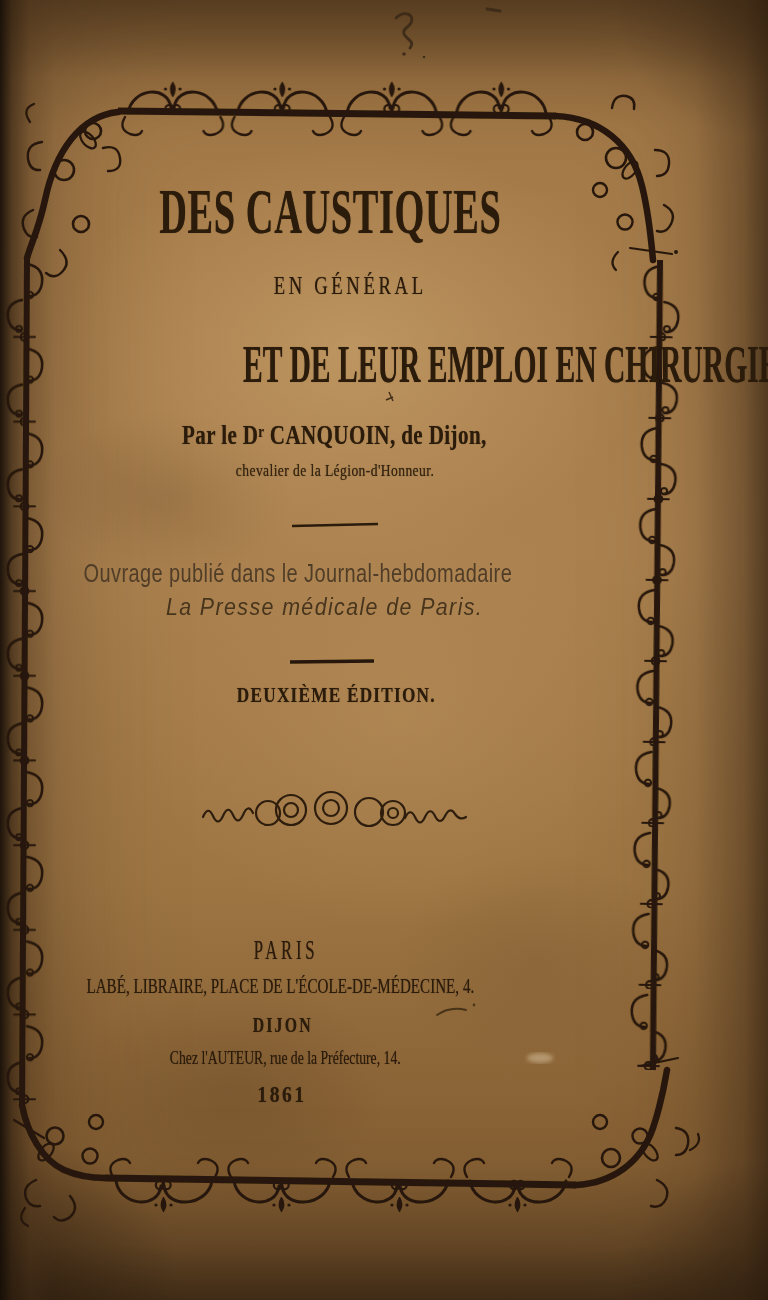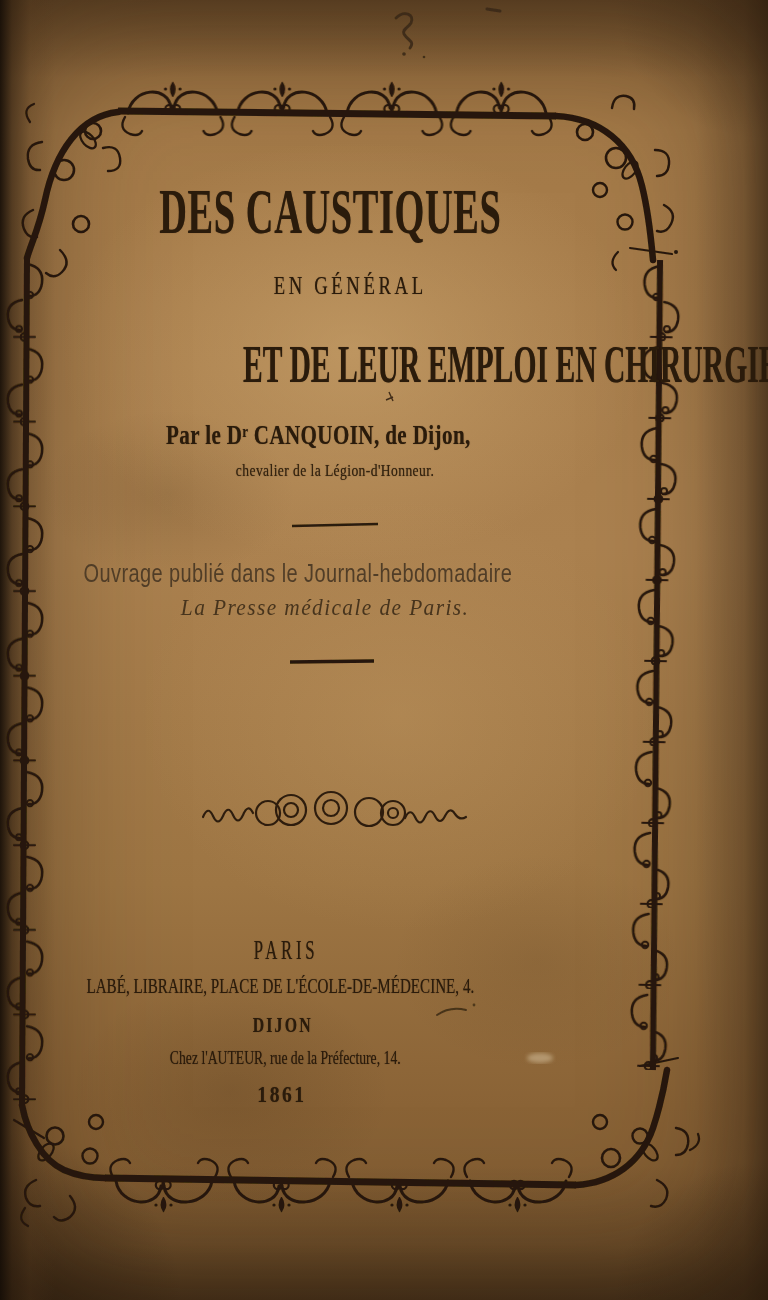--- a/index.html
+++ b/index.html
@@ -208,36 +208,39 @@
   </div>
 
   <div class="line" style="left:20px;top:180px;font-size:64px;font-weight:bold;">
     <span class="cx" style="transform:scaleX(.60);letter-spacing:1px;">DES CAUSTIQUES</span>
   </div>
 
   <div class="line" style="left:41px;top:339px;font-size:52px;font-weight:bold;">
     <span class="cx" style="transform:scaleX(.57);">ET DE LEUR EMPLOI EN CHIRURGIE</span>
   </div>
 
-  <div class="line" style="left:8px;top:422px;font-size:27px;font-weight:bold;">
+  <div class="line" style="left:24px;top:422px;font-size:27px;font-weight:bold;">
     <span class="cx" style="transform:scaleX(.78);letter-spacing:.5px;">Par le Dʳ CANQUOIN, de Dijon,</span>
   </div>
 
   <div class="line" style="left:25px;top:462px;font-size:17px;font-weight:normal;color:#33230f;">
     <span class="cx" style="transform:scaleX(.80);letter-spacing:.5px;">chevalier de la Légion-d'Honneur.</span>
   </div>
 
   <div class="line" style="left:-12px;top:561px;font-size:25px;color:#50three;color:#503d27;font-family:'Liberation Sans',sans-serif;text-shadow:none;">
     <span class="cx" style="transform:scaleX(.80);letter-spacing:.5px;">Ouvrage publié dans le Journal-hebdomadaire</span>
   </div>
 
-  <div class="line" style="left:15px;top:596px;font-size:23px;font-style:italic;color:#47341d;font-family:Liberation Serif, serif;text-shadow:none;">
+  <div class="line" style="left:15px;top:596px;font-size:23px;font-style:italic;color:#47341d;font-family:Liberation Sans, sans-serif;text-shadow:none;">
     <span class="cx" style="transform:scaleX(.93);letter-spacing:1.5px;">La Presse médicale de Paris.</span>
   </div>
 
+  <div class="line" style="left:26px;top:685px;font-size:21px;font-weight:bold;">
+    <span class="cx" style="transform:scaleX(.82);letter-spacing:1.5px;">DEUXIÈME ÉDITION.</span>
+  </div>
 
   <div class="line" style="left:-24px;top:937px;font-size:27px;">
     <span class="cx" style="transform:scaleX(.62);letter-spacing:6px;">PARIS</span>
   </div>
 
   <div class="line" style="left:-30px;top:976px;font-size:21px;">
     <span class="cx" style="transform:scaleX(.72);">LABÉ, LIBRAIRE, PLACE DE L'ÉCOLE-DE-MÉDECINE, 4.</span>
   </div>
 
   <div class="line" style="left:-27px;top:1014px;font-size:22px;font-weight:bold;">

